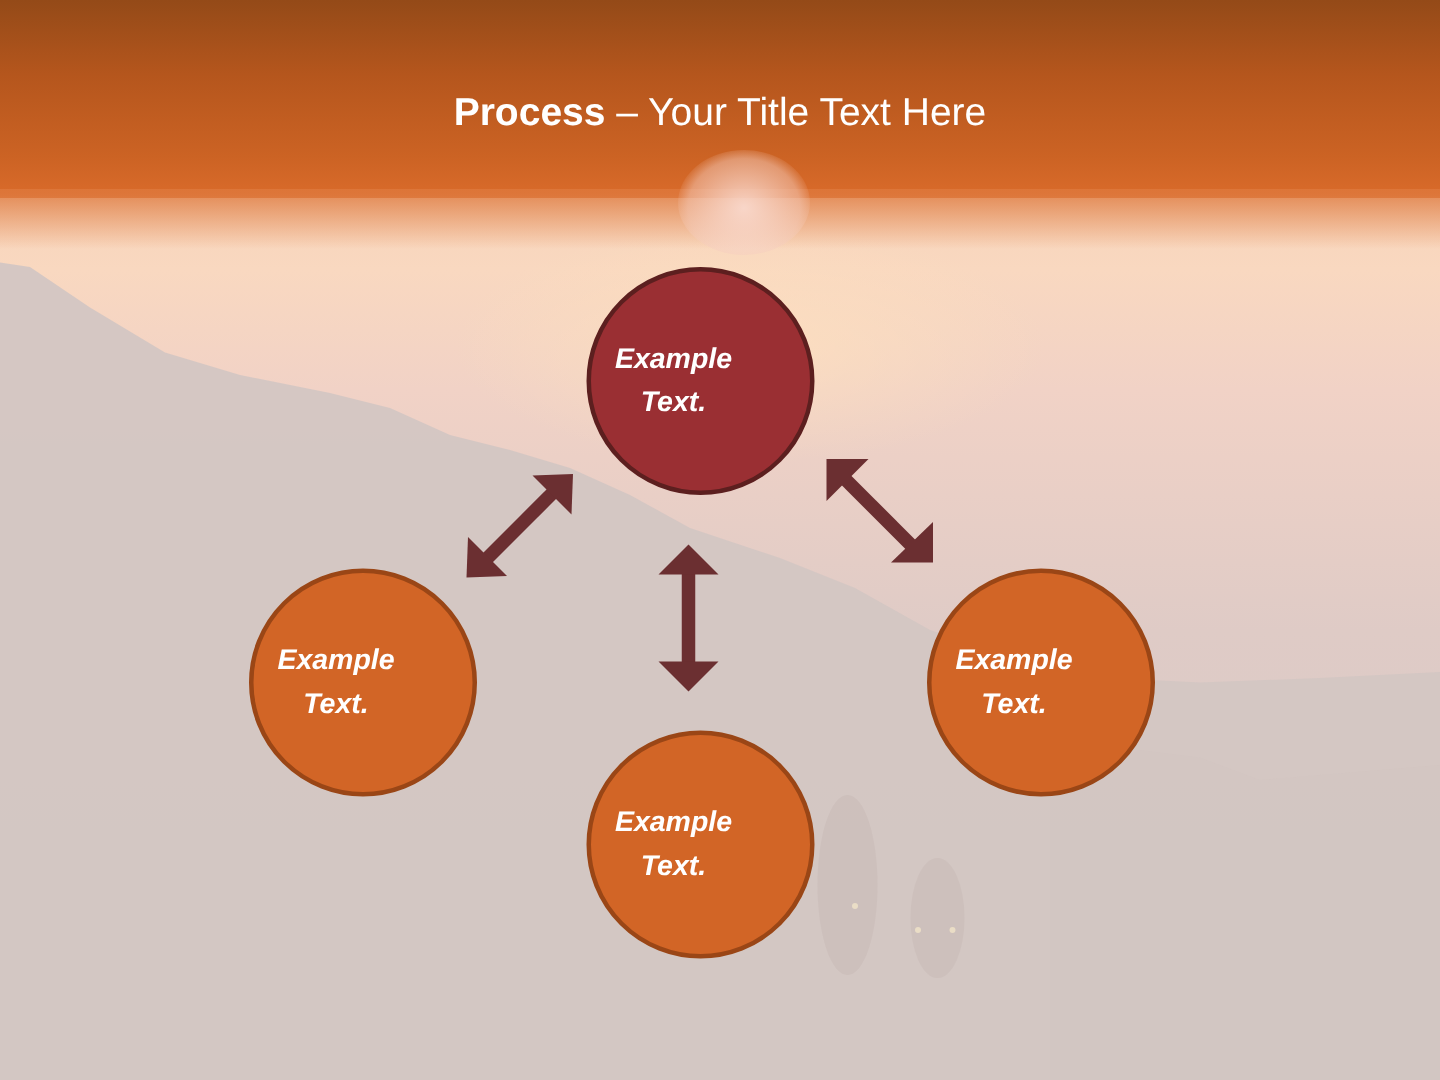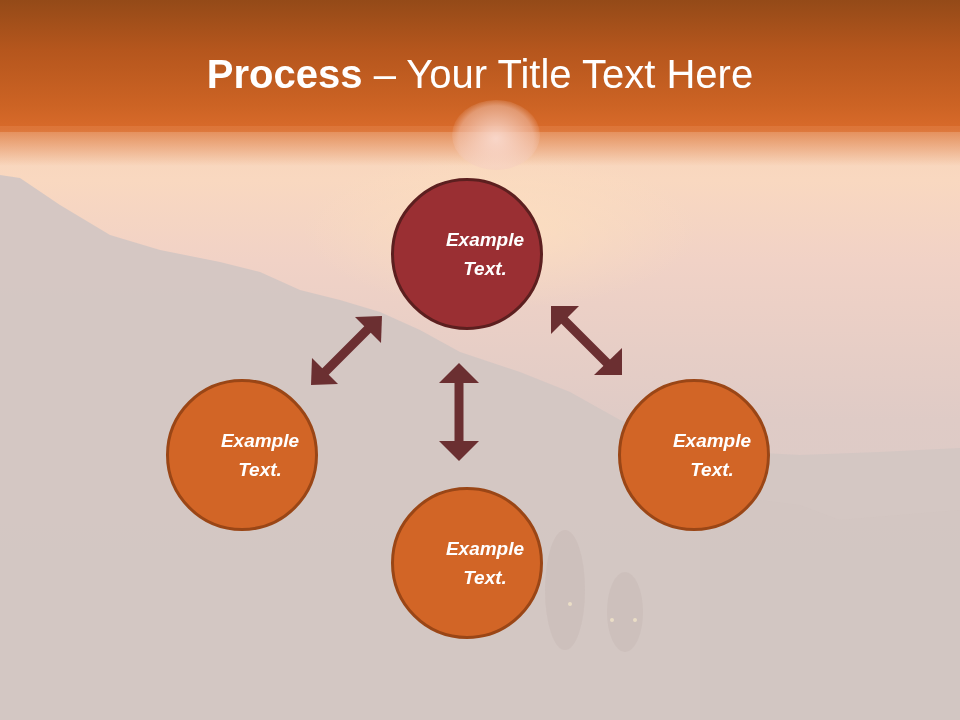--- a/index.html
+++ b/index.html
@@ -8,23 +8,23 @@
     background: linear-gradient(180deg, #f3c9a8 0px, #f9d8c0 180px, #f1d2c6 260px, #dfcbc6 420px, #d6cac8 720px); }
   .bg-layer { position:absolute; left:0; top:0; }
   .header-band { position:absolute; left:0; top:0; width:960px; height:132px;
     background: linear-gradient(180deg, #944a18 0px, #b5561d 50px, #cc6324 105px, #d86a2a 128px, rgba(216,106,42,0) 150px); }
   .header-fade { position:absolute; left:0; top:126px; width:960px; height:40px;
     background: linear-gradient(180deg, rgba(222,120,60,0.85), rgba(240,190,150,0)); }
   .sun { position:absolute; left:452px; top:100px; width:88px; height:70px; border-radius:50%;
     background: radial-gradient(ellipse at 50% 55%, rgba(250,220,210,0.9), rgba(245,205,190,0.5) 60%, rgba(245,205,190,0) 75%); }
   .glow { position:absolute; left:300px; top:150px; width:400px; height:160px; border-radius:50%;
     background: radial-gradient(ellipse at center, rgba(255,226,190,0.7), rgba(255,226,190,0) 70%); }
-  .title { position:absolute; left:0; top:52px; width:960px; text-align:center; color:#ffffff; font-size:40px; line-height:44px; }
+  .title { position:absolute; left:0; top:52px; width:960px; text-align:center; color:#ffffff; font-size:26px; line-height:44px; }
   .title .bold { font-weight:bold; }
-  .node { position:absolute; width:152px; height:152px; border-radius:50%; display:flex; align-items:center; justify-content:flex-end; text-align:center;
+  .node { position:absolute; width:152px; height:152px; border-radius:50%; display:flex; align-items:center; justify-content:flex-start; text-align:center;
     color:#fff; font-style:italic; font-weight:bold; font-size:19px; line-height:29px; box-sizing:border-box; }
   .node.top { background:#9a2f33; border:3px solid #5c1f1f; }
   .node.orange { background:#d26526; border:3px solid #9a4616; }
   .node span { display:block; width:110px; }
   svg.arrows { position:absolute; left:0; top:0; }
 </style>
 </head>
 <body>
 
 <div class="slide">

